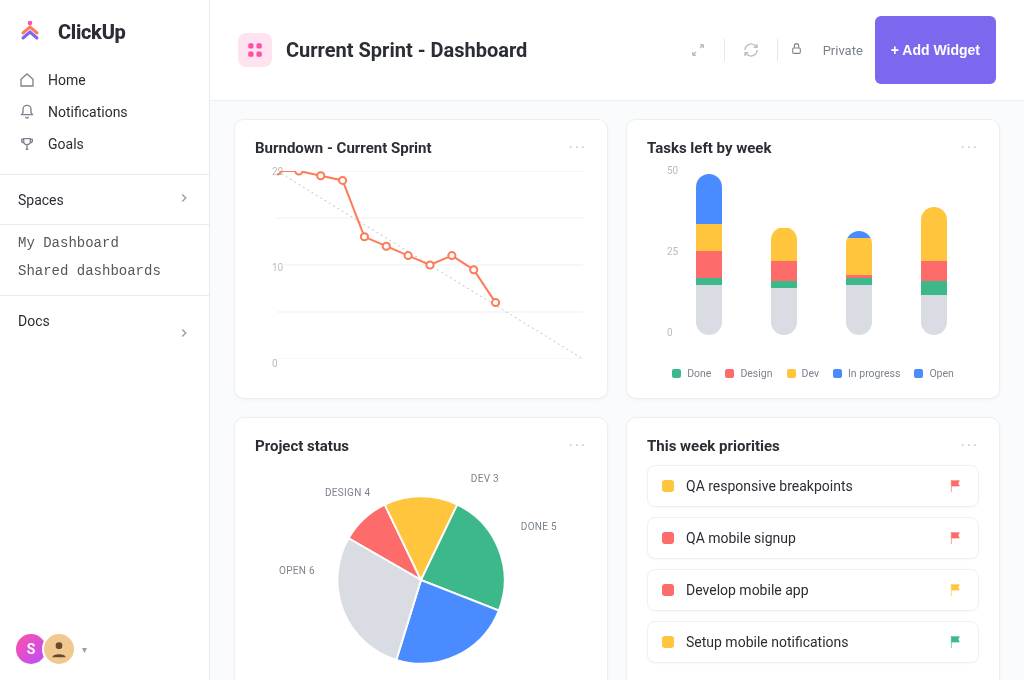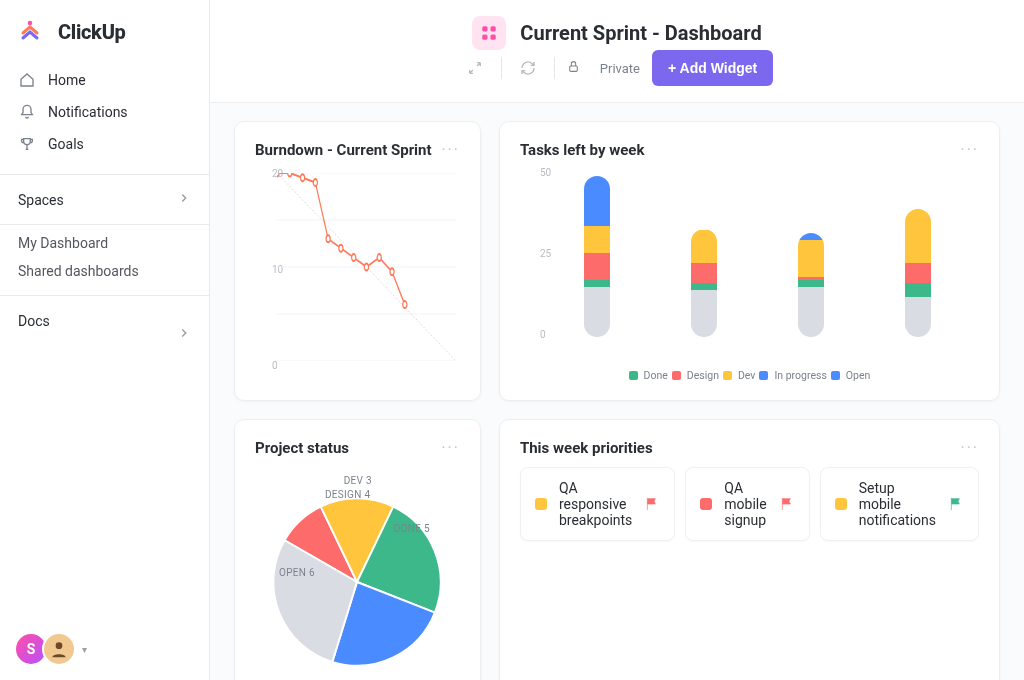--- a/index.html
+++ b/index.html
@@ -41,52 +41,52 @@
   color: #2a2e34;
   cursor: pointer;
 }
 .nav-item .icn { width: 18px; display:inline-flex; align-items:center; justify-content:center; color:#7c828d;}
 .sep { height:1px; background:#e8eaed; margin:4px 0; }
 .section-row {
   display:flex; align-items:center; justify-content:space-between;
   padding: 12px 18px; font-size:14px; color:#2a2e34; cursor:pointer;
 }
 .section-row.bold { font-weight:700; }
-.sub-item { padding: 6px 18px 6px 18px; font-size:14px; color:#54575d; cursor:pointer;}
+.sub-item { padding: 6px 18px 6px 18px; font-size:14px; color:#54575d; cursor:pointer;font-family:Liberation Mono, monospace;}
 .avatar-row {
   position:absolute; bottom:14px; left:14px;
   display:flex; align-items:center; gap:6px;
 }
 .avatar {
   width:34px; height:34px; border-radius:50%; border:2px solid #fff;
   display:inline-flex; align-items:center; justify-content:center;
   font-size:14px; font-weight:700; color:#fff;
 }
 .avatar.a1 { background: linear-gradient(135deg,#ff4fa7,#b94fff); margin-right:-12px;}
 .avatar.a2 { background:#f0c890; }
 
 .main { flex:1; display:flex; flex-direction:column; }
 
 .topbar {
   display:flex; align-items:center; justify-content:space-between;
-  padding: 16px 28px; background:#ffffff; border-bottom:1px solid #edeef0;flex-direction:column;
+  padding: 16px 28px; background:#ffffff; border-bottom:1px solid #edeef0;
 }
 .tb-left { display:flex; align-items:center; gap:14px; }
 .dash-icn {
   width:34px; height:34px; border-radius:8px; background:#ffe3f1;
   display:inline-flex; align-items:center; justify-content:center;
 }
 .tb-title { font-size:20px; font-weight:700; }
 .tb-right { display:flex; align-items:center; gap:12px; }
 .muted-icn { color:#b8bcc2; display:inline-flex; padding:6px; cursor:pointer;}
 .divider-v { width:1px; height:22px; background:#e6e7ea; }
 .privacy { display:flex; align-items:center; gap:20px; color:#7c828d; font-size:13px; }
 .add-btn {
   background:#7b68ee; color:#fff; border:none; border-radius:6px;
-  padding:10px 16px; font-size:14px; font-weight:600; cursor:pointer;
+  padding:26px 16px; font-size:14px; font-weight:600; cursor:pointer;
 }
 
 .content {
   flex:1; padding: 18px 24px; display:grid; grid-template-columns: 1fr 1fr; gap:18px;
   overflow:auto;
 }
 .card {
   background:#fff; border:1px solid #edeef0; border-radius:10px;
   padding:18px 20px; box-shadow: 0 1px 3px rgba(20,20,40,0.04);
   position:relative;
@@ -101,30 +101,30 @@
 .y-ticks span { position:absolute; left:0; transform:translateY(-50%);margin-left:17px;}
 .plot { position:absolute; left:22px; right:4px; top:4px; bottom:8px; }
 
 
 .bars-wrap { position:relative; height:190px; margin-top:6px; }
 .bars-plot { position:absolute; left:24px; right:8px; top:0; bottom:22px; display:flex; align-items:flex-end; justify-content:space-around; }
 .bar { width:26px; border-radius:13px 13px 13px 13px; display:flex; flex-direction:column-reverse; overflow:hidden; }
 .seg { width:100%; }
 .y-ticks2 { position:absolute; left:0; top:0; bottom:22px; width:20px; color:#b8bcc2; font-size:10px;margin-left:20px;}
 .y-ticks2 span { position:absolute; left:0; transform:translateY(-50%);}
-.legend { display:flex; gap:4px; justify-content:center; margin-top:10px; flex-wrap:wrap;}
+.legend { display:flex; gap:14px; justify-content:center; margin-top:10px; flex-wrap:wrap;}
 .legend-item { display:flex; align-items:center; gap:6px; font-size:10.5px; color:#7c828d;}
 .sw { width:9px; height:9px; border-radius:2px; display:inline-block;}
 
 
 .pie-wrap { position:relative; height:230px; display:flex; align-items:center; justify-content:center;}
 .pie-lbl { position:absolute; font-size:10px; color:#7c828d; letter-spacing:0.3px;}
 
 
-.prio-list { display:flex; flex-direction:row; gap:10px; margin-top:8px;}
+.prio-list { display:flex; flex-direction:column; gap:10px; margin-top:8px;}
 .prio-item {
   display:flex; align-items:center; gap:12px; padding:12px 14px;
   border:1px solid #eef0f3; border-radius:8px;
   box-shadow: 0 1px 2px rgba(20,20,40,0.03);
 }
 .prio-sq { width:12px; height:12px; border-radius:3px; display:inline-block;}
 .prio-txt { flex:1; font-size:14px; color:#2a2e34;}
 .flag { display:inline-flex; }
 
 .chev { color:#9aa0a9; }
@@ -384,20 +384,29 @@
           <div class="prio-item">
             <span class="prio-sq" style="background: rgb(253, 107, 107);"></span>
             <span class="prio-txt">QA mobile signup</span>
             <span class="flag">
               <svg width="16" height="16" viewBox="0 0 24 24">
                 <path d="M5 3v18M5 4h12l-2 4 2 4H5" fill="#fd6b6b" stroke="#fd6b6b" stroke-width="1"></path>
               </svg>
             </span>
           </div>
           <div class="prio-item">
+            <span class="prio-sq" style="background: rgb(253, 107, 107);"></span>
+            <span class="prio-txt">Develop mobile app</span>
+            <span class="flag">
+              <svg width="16" height="16" viewBox="0 0 24 24">
+                <path d="M5 3v18M5 4h12l-2 4 2 4H5" fill="#ffc53d" stroke="#ffc53d" stroke-width="1"></path>
+              </svg>
+            </span>
+          </div>
+          <div class="prio-item">
             <span class="prio-sq" style="background: rgb(255, 197, 61);"></span>
             <span class="prio-txt">Setup mobile notifications</span>
             <span class="flag">
               <svg width="16" height="16" viewBox="0 0 24 24">
                 <path d="M5 3v18M5 4h12l-2 4 2 4H5" fill="#3db88b" stroke="#3db88b" stroke-width="1"></path>
               </svg>
             </span>
           </div>
         </div>
     </div>

